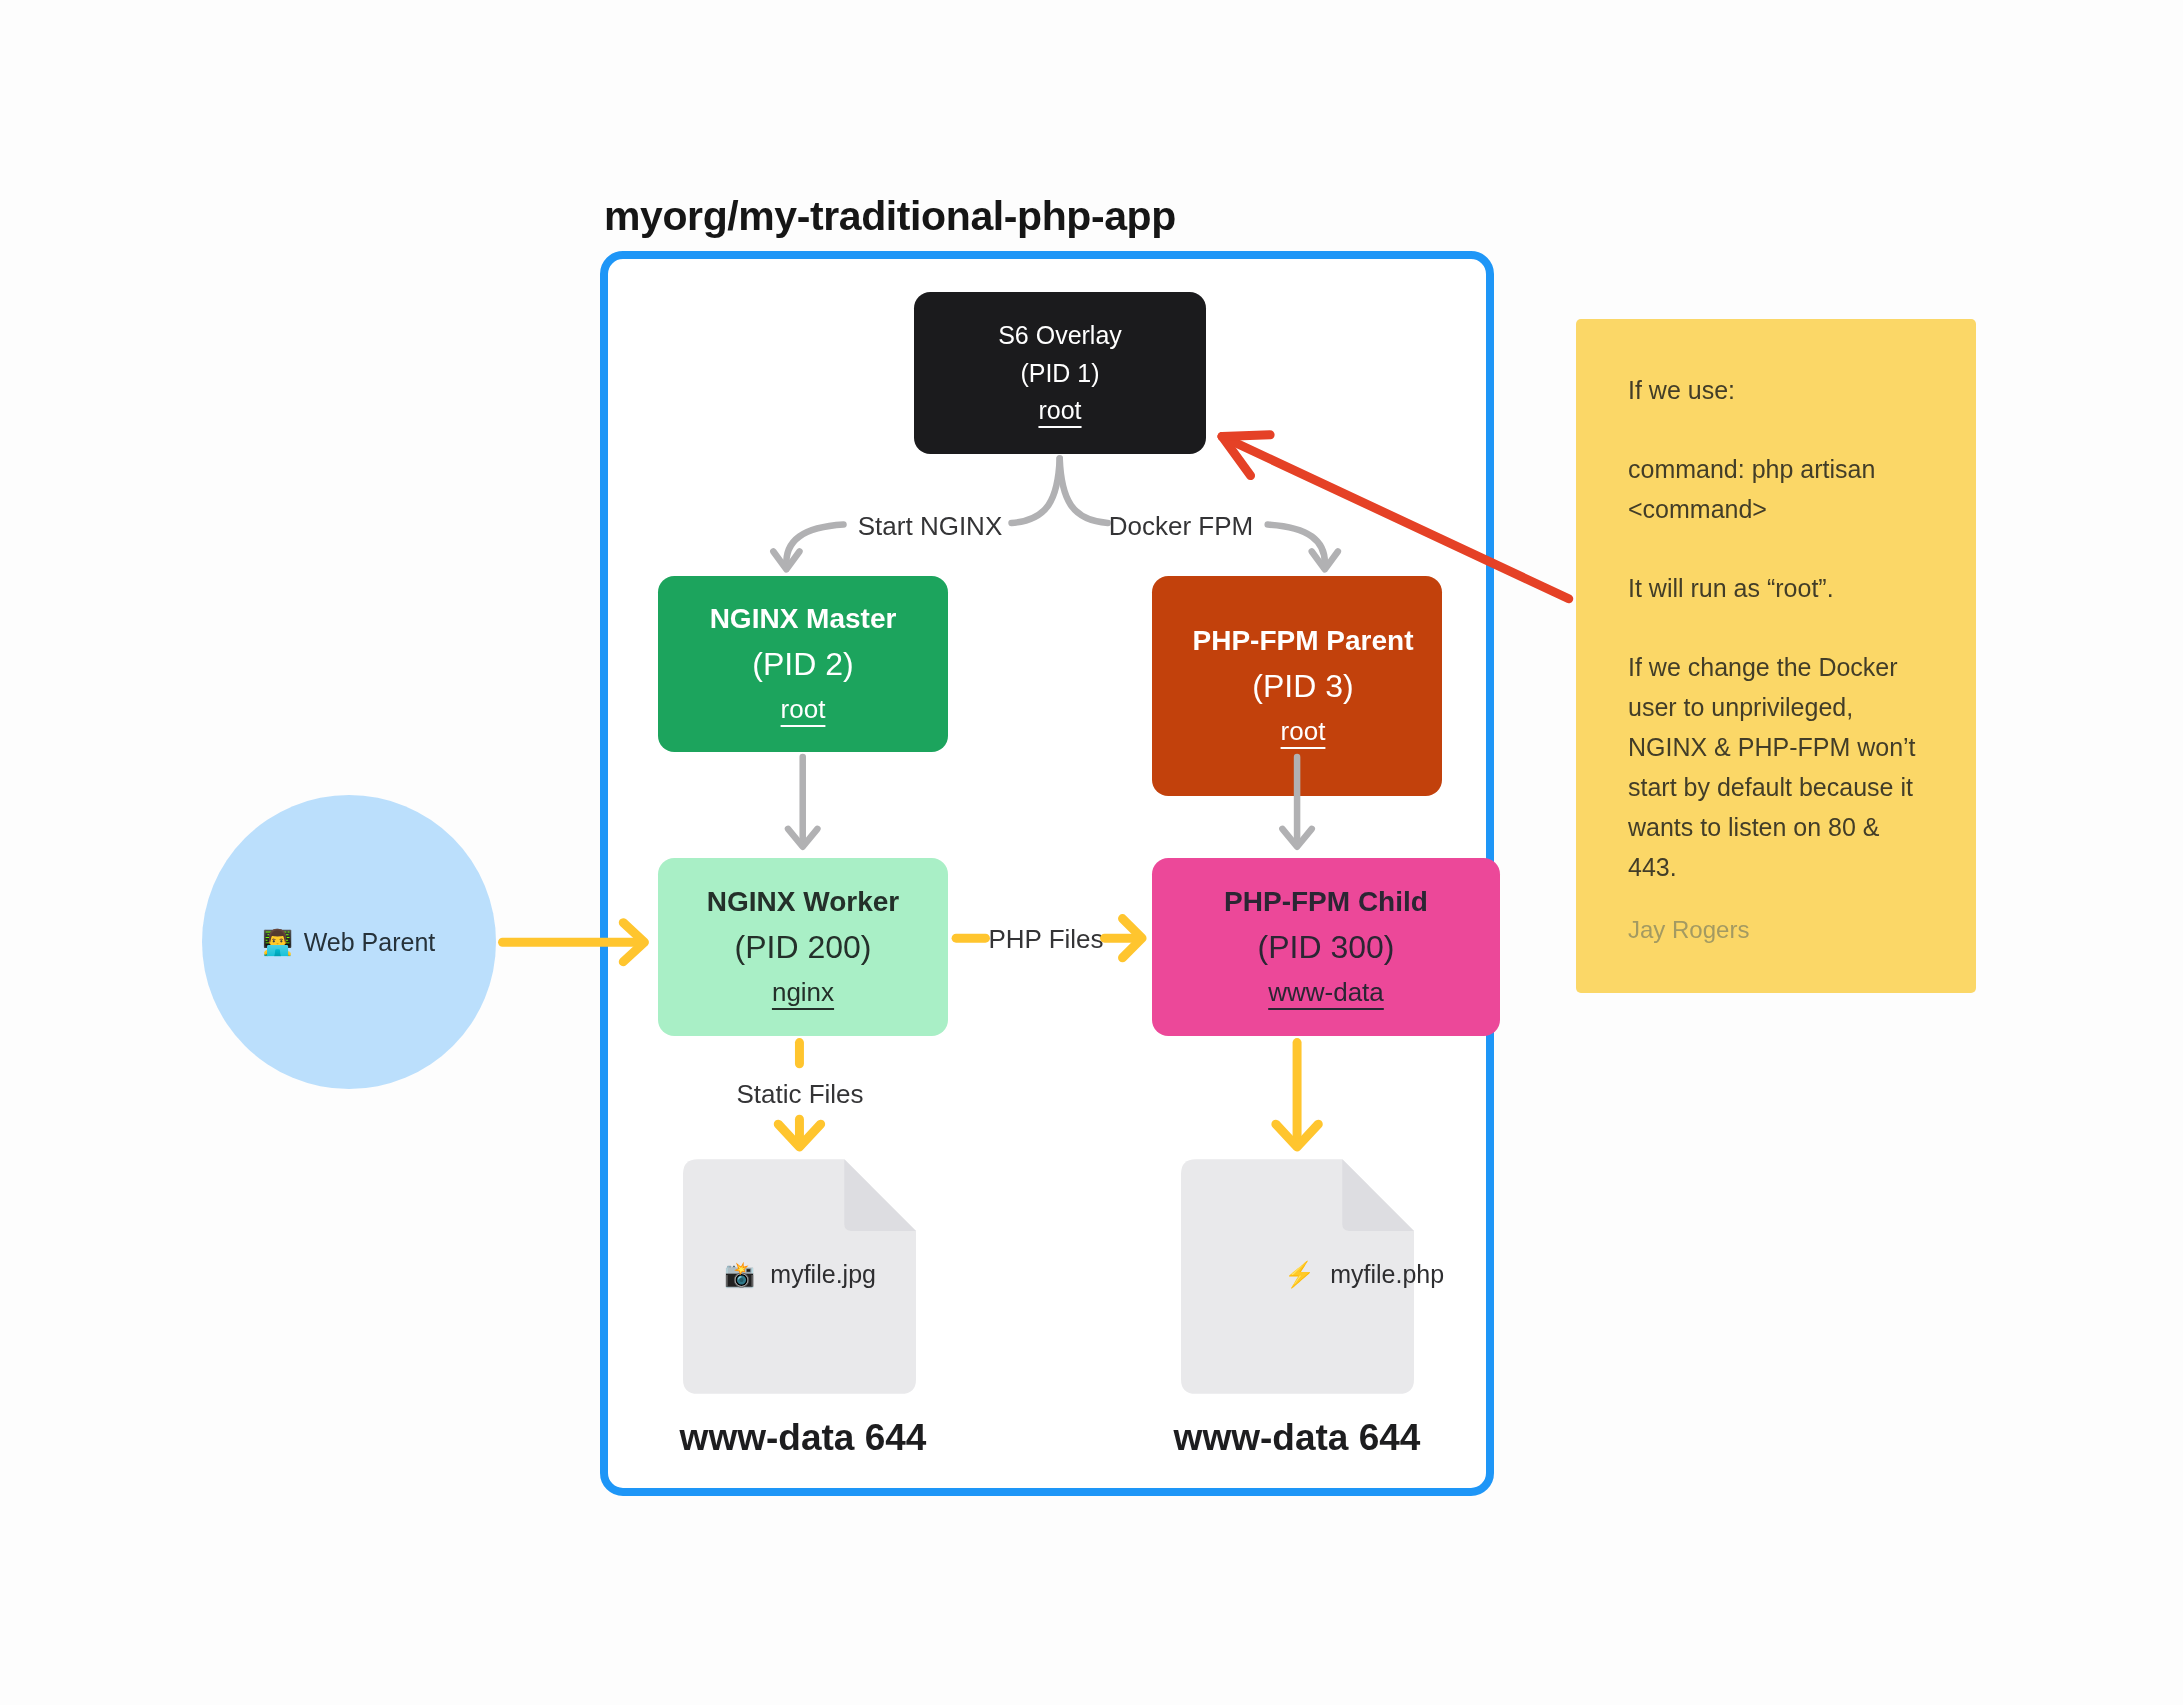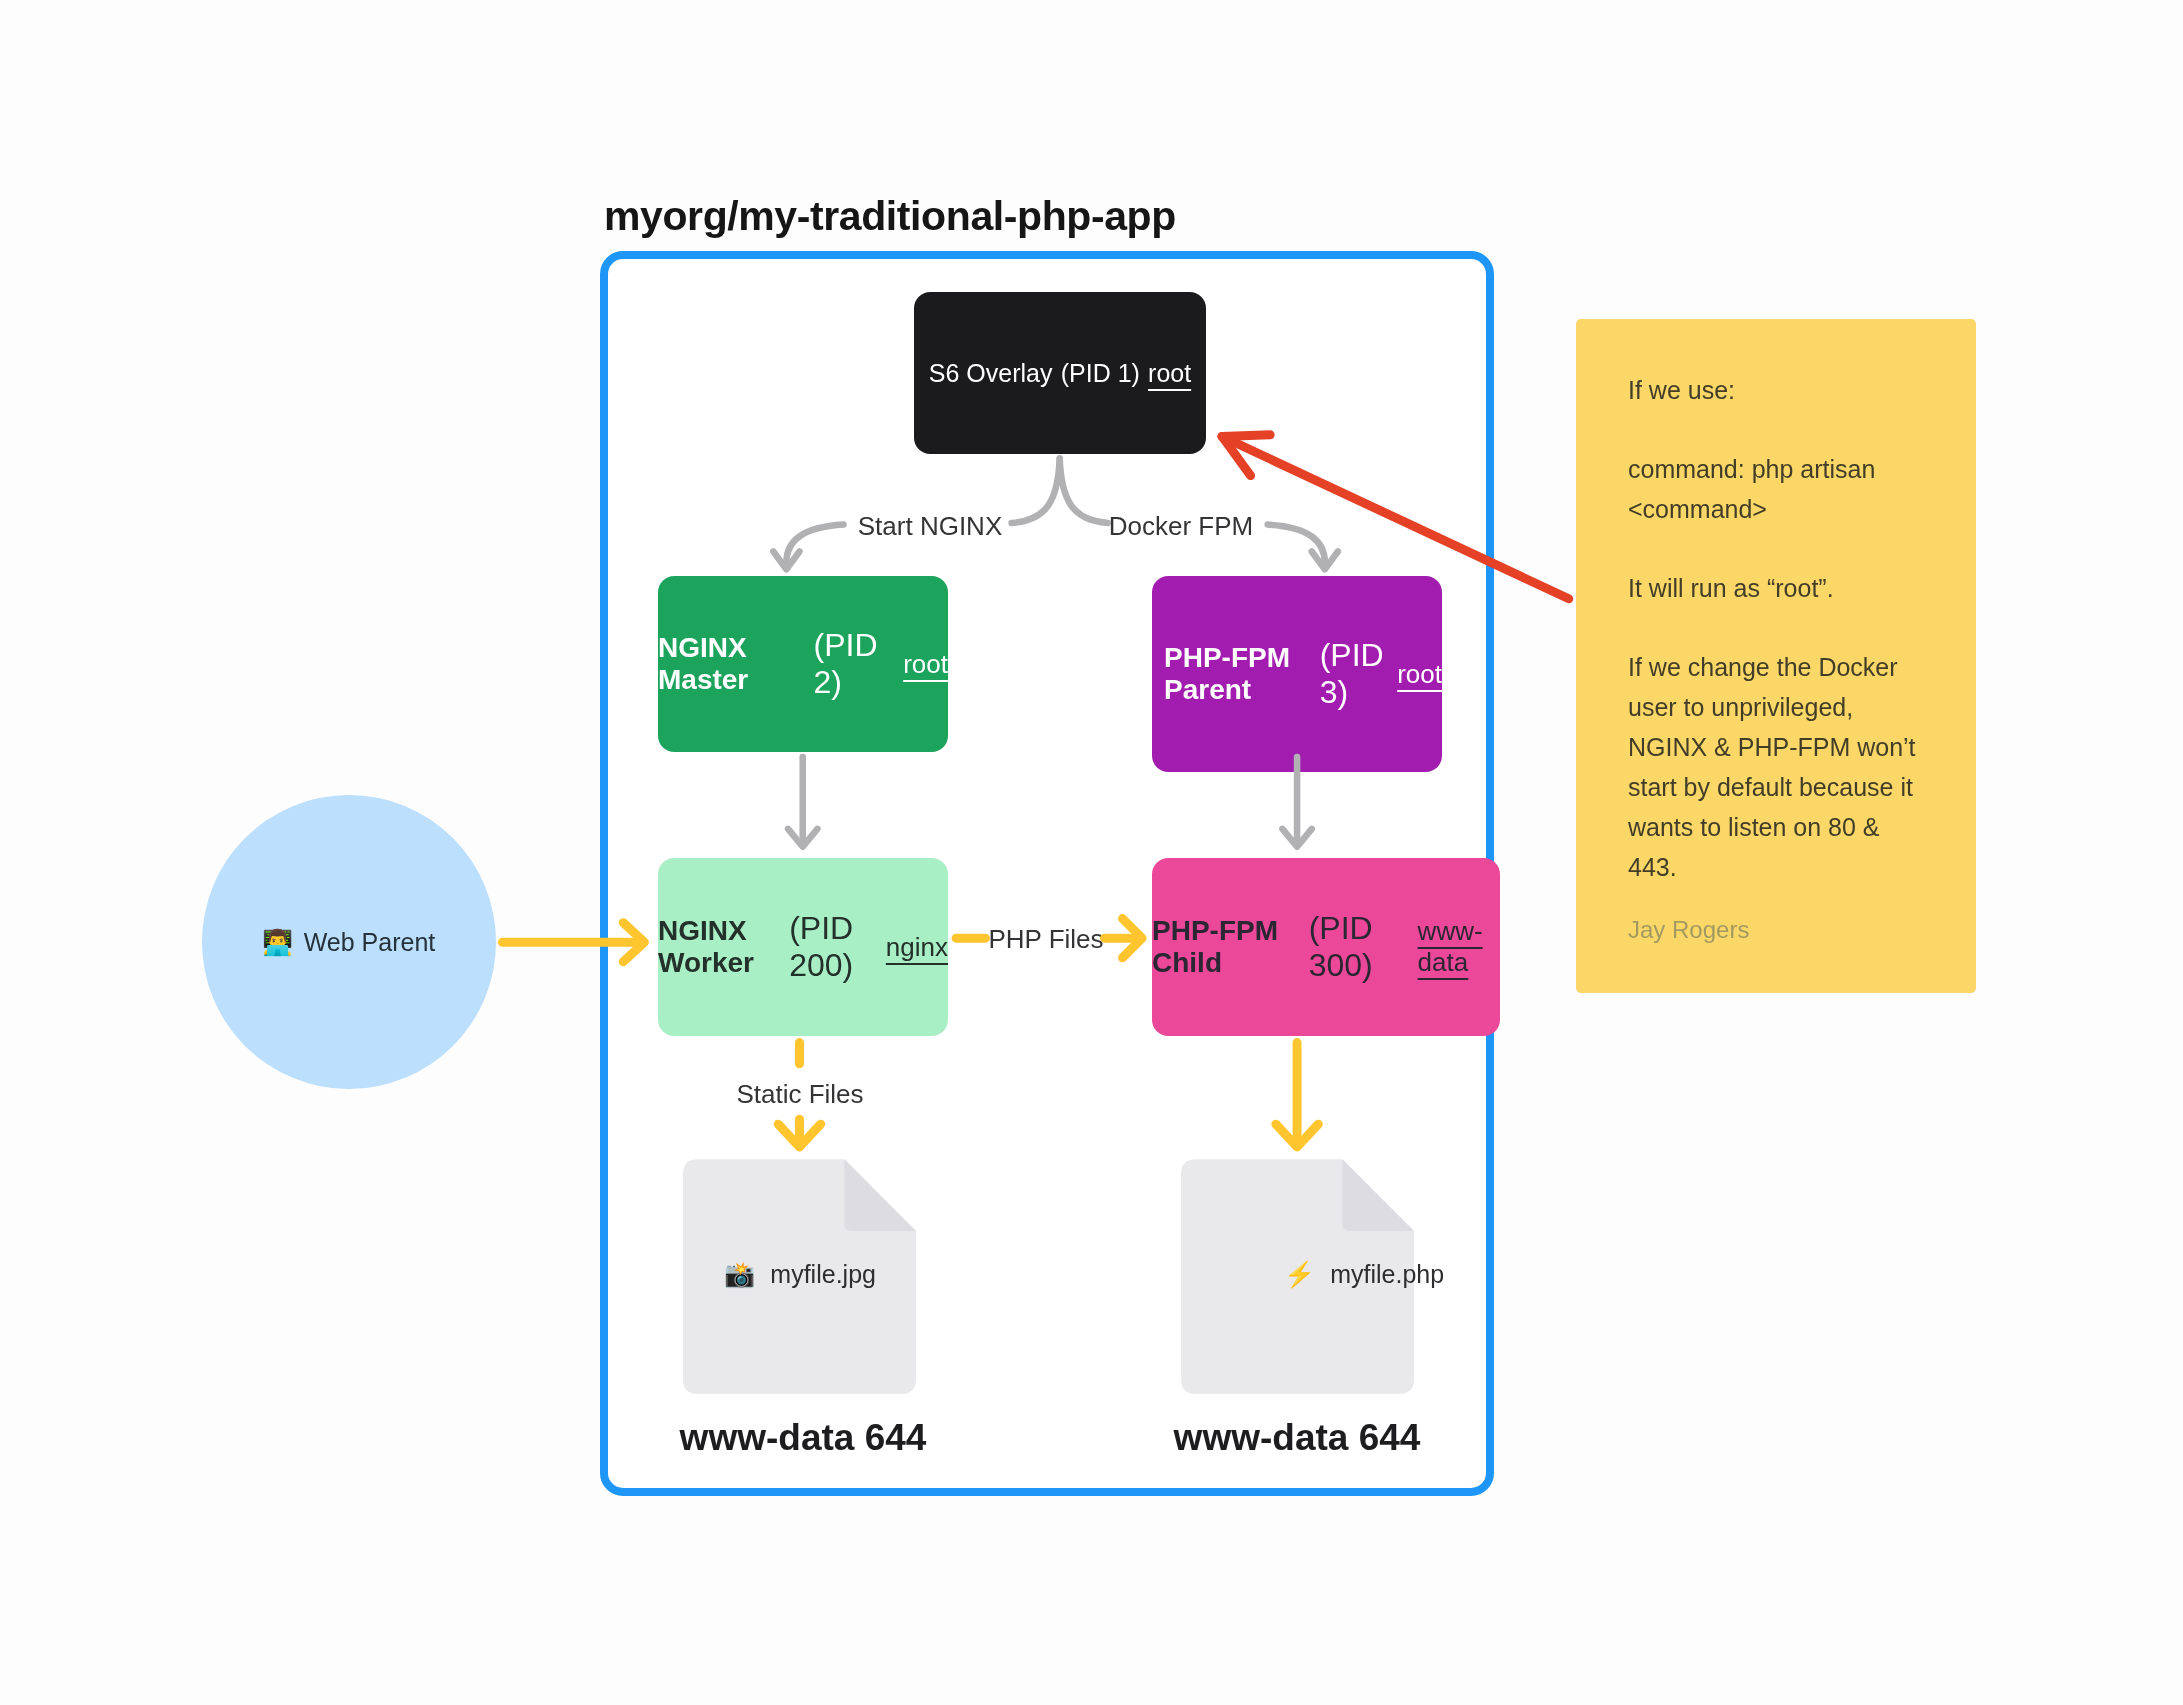--- a/index.html
+++ b/index.html
@@ -14,34 +14,34 @@
     letter-spacing:-0.4px;
   }
 
   .container-box{
     left:600px;top:251px;width:894px;height:1245px;
     border:8.2px solid #1E96F7;border-radius:23px;background:#ffffff;
     box-sizing:border-box;
   }
 
   .node{
-    display:flex;align-items:center;justify-content:center;
+    display:flex;flex-direction:column;align-items:center;justify-content:center;
     gap:11.4px;border-radius:16.3px;box-sizing:border-box;text-align:left;
   }
   .node .t{font-size:28px;font-weight:700;}
   .node .p{font-size:32px;font-weight:400;}
   .node .u{font-size:26px;font-weight:400;text-decoration:underline;
     text-underline-offset:6.5px;text-decoration-thickness:2.4px;}
 
   .node-s6{left:914px;top:292px;width:292px;height:162px;background:#1B1B1D;color:#ffffff;gap:8.2px;}
   .node-s6 .t,.node-s6 .p,.node-s6 .u{font-size:25px;}
   .node-s6 .t{font-weight:400;}
 
   .node-nginx-master{left:658px;top:576px;width:290px;height:176px;background:#1CA45D;color:#ffffff;}
-  .node-php-parent{left:1152px;top:576px;width:290px;height:196px;background:#a21caf;color:#ffffff;padding-left:12px;}
+  .node-php-parent{left:1152px;top:576px;width:290px;height:220px;background:#c2410c;color:#ffffff;padding-left:12px;}
   .node-nginx-worker{left:658px;top:858px;width:290px;height:178px;background:#A9EFC6;color:#24302A;}
   .node-php-child{left:1152px;top:858px;width:348px;height:178px;background:#ec4899;color:#2B2633;}
 
   .edge-label{
     font-size:26px;color:#343436;white-space:nowrap;transform:translate(-50%,-50%);
   }
   .lbl-start-nginx{left:930px;top:526px;}
   .lbl-start-fpm{left:1181px;top:526px;}
   .lbl-php-files{left:1046px;top:939px;}
   .lbl-static-files{left:800px;top:1094px;}

